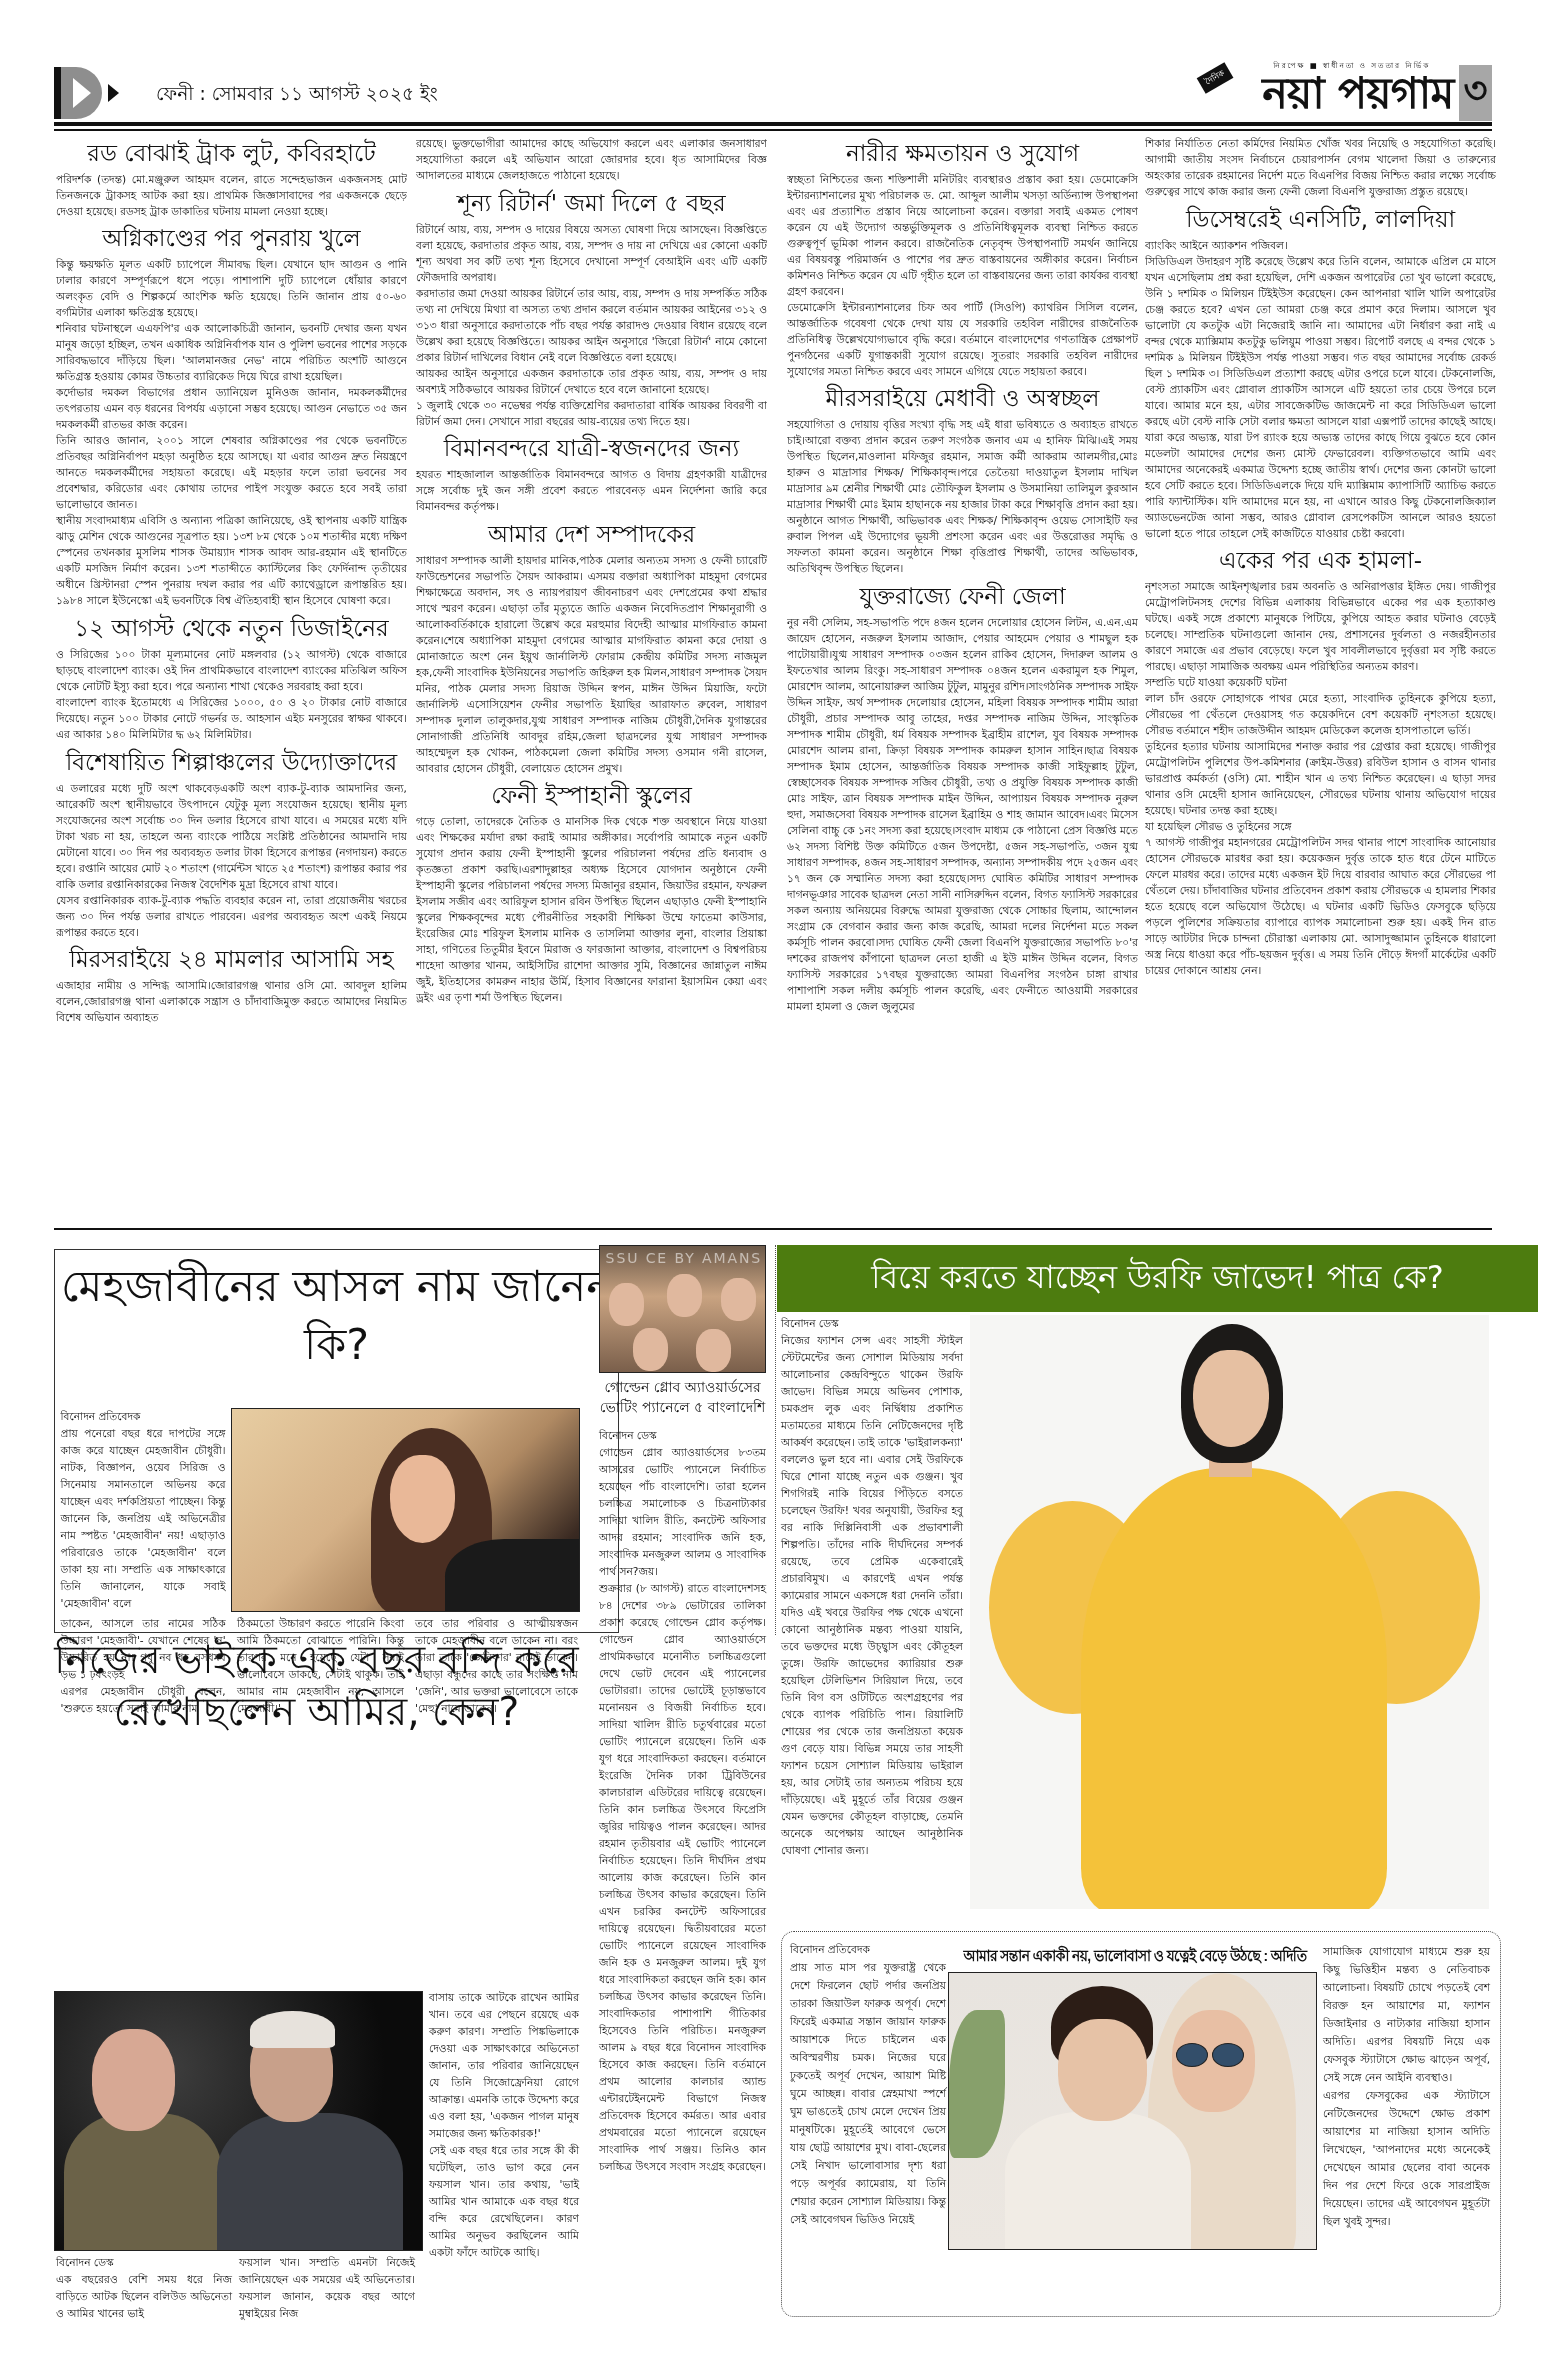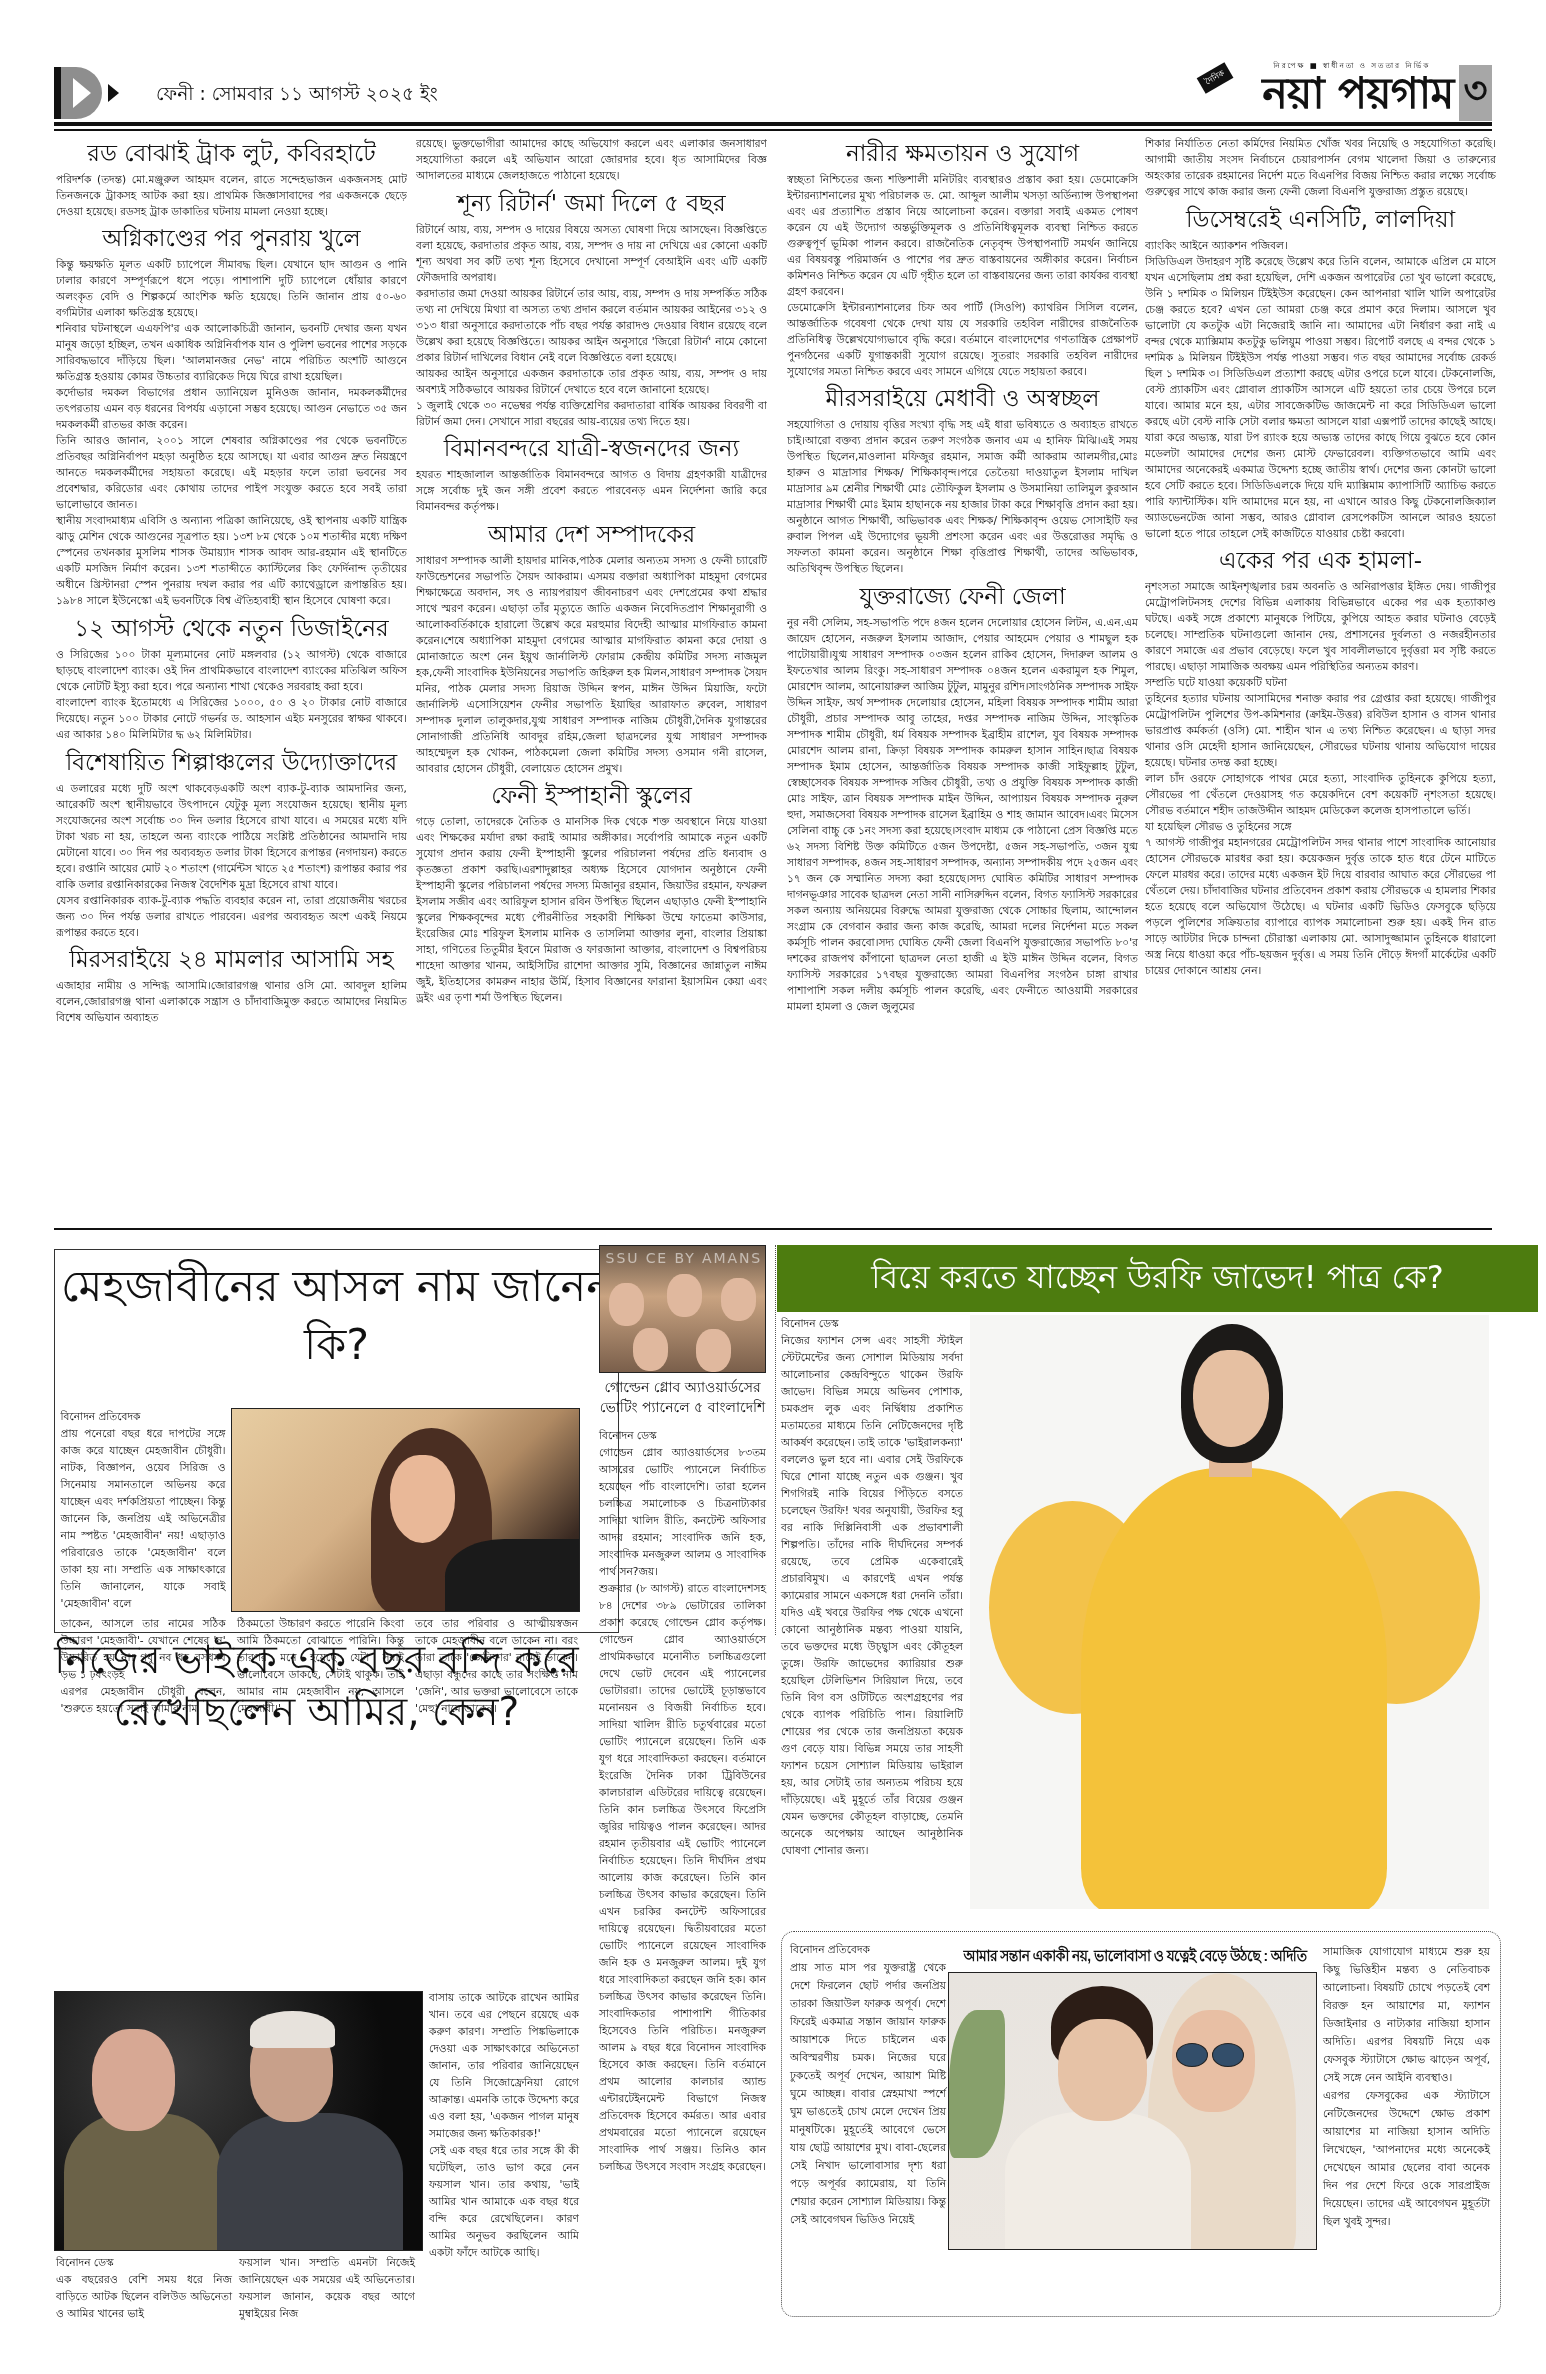--- a/index.html
+++ b/index.html
@@ -213,22 +213,22 @@
         <div class="bd">
           <p>ব্যাংকিং আইনে অ্যাকশন পজিবল।</p>
           <p>সিডিডিএল উদাহরণ সৃষ্টি করেছে উল্লেখ করে তিনি বলেন, আমাকে এপ্রিল মে মাসে যখন এসেছিলাম প্রশ্ন করা হয়েছিল, দেশি একজন অপারেটর তো খুব ভালো করেছে, উনি ১ দশমিক ৩ মিলিয়ন টিইইউস করেছেন। কেন আপনারা খালি খালি অপারেটর চেঞ্জ করতে হবে? এখন তো আমরা চেঞ্জ করে প্রমাণ করে দিলাম। আসলে খুব ভালোটা যে কতটুক এটা নিজেরাই জানি না। আমাদের এটা নির্ধারণ করা নাই এ বন্দর থেকে ম্যাক্সিমাম কতটুকু ভলিয়ুম পাওয়া সম্ভব। রিপোর্ট বলছে এ বন্দর থেকে ১ দশমিক ৯ মিলিয়ন টিইইউস পর্যন্ত পাওয়া সম্ভব। গত বছর আমাদের সর্বোচ্চ রেকর্ড ছিল ১ দশমিক ৩। সিডিডিএল প্রত্যাশা করছে এটার ওপরে চলে যাবে। টেকনোলজি, বেস্ট প্র্যাকটিস এবং গ্লোবাল প্র্যাকটিস আসলে এটি হয়তো তার চেয়ে উপরে চলে যাবে। আমার মনে হয়, এটার সাবজেকটিভ জাজমেন্ট না করে সিডিডিএল ভালো করছে এটা বেস্ট নাকি সেটা বলার ক্ষমতা আসলে যারা এক্সপার্ট তাদের কাছেই আছে। যারা করে অভ্যস্ত, যারা টপ র‍্যাংক হয়ে অভ্যস্ত তাদের কাছে গিয়ে বুঝতে হবে কোন মডেলটা আমাদের দেশের জন্য মোস্ট ফেভারেবল। ব্যক্তিগতভাবে আমি এবং আমাদের অনেকেরই একমাত্র উদ্দেশ্য হচ্ছে জাতীয় স্বার্থ। দেশের জন্য কোনটা ভালো হবে সেটি করতে হবে। সিডিডিএলকে দিয়ে যদি ম্যাক্সিমাম ক্যাপাসিটি অ্যাচিভ করতে পারি ফ্যান্টাস্টিক। যদি আমাদের মনে হয়, না এখানে আরও কিছু টেকনোলজিক্যাল অ্যাডভেনটেজ আনা সম্ভব, আরও গ্লোবাল রেসপেকটিস আনলে আরও হয়তো ভালো হতে পারে তাহলে সেই কাজটিতে যাওয়ার চেষ্টা করবো।</p>
         </div>
       </div>
       <div>
         <div class="hl">একের পর এক হামলা-</div>
         <div class="bd">
           <p>নৃশংসতা সমাজে আইনশৃঙ্খলার চরম অবনতি ও অনিরাপত্তার ইঙ্গিত দেয়। গাজীপুর মেট্রোপলিটনসহ দেশের বিভিন্ন এলাকায় বিভিন্নভাবে একের পর এক হত্যাকাণ্ড ঘটছে। একই সঙ্গে প্রকাশ্যে মানুষকে পিটিয়ে, কুপিয়ে আহত করার ঘটনাও বেড়েই চলেছে। সাম্প্রতিক ঘটনাগুলো জানান দেয়, প্রশাসনের দুর্বলতা ও নজরহীনতার কারণে সমাজে এর প্রভাব বেড়েছে। ফলে খুব সাবলীলভাবে দুর্বৃত্তরা মব সৃষ্টি করতে পারছে। এছাড়া সামাজিক অবক্ষয় এমন পরিস্থিতির অন্যতম কারণ।</p>
           <p>সম্প্রতি ঘটে যাওয়া কয়েকটি ঘটনা</p>
+          <p>লাল চাঁদ ওরফে সোহাগকে পাথর মেরে হত্যা, সাংবাদিক তুহিনকে কুপিয়ে হত্যা, সৌরভের পা থেঁতলে দেওয়াসহ গত কয়েকদিনে বেশ কয়েকটি নৃশংসতা হয়েছে। সৌরভ বর্তমানে শহীদ তাজউদ্দীন আহমদ মেডিকেল কলেজ হাসপাতালে ভর্তি।</p>
           <p>তুহিনের হত্যার ঘটনায় আসামিদের শনাক্ত করার পর গ্রেপ্তার করা হয়েছে। গাজীপুর মেট্রোপলিটন পুলিশের উপ-কমিশনার (ক্রাইম-উত্তর) রবিউল হাসান ও বাসন থানার ভারপ্রাপ্ত কর্মকর্তা (ওসি) মো. শাহীন খান এ তথ্য নিশ্চিত করেছেন। এ ছাড়া সদর থানার ওসি মেহেদী হাসান জানিয়েছেন, সৌরভের ঘটনায় থানায় অভিযোগ দায়ের হয়েছে। ঘটনার তদন্ত করা হচ্ছে।</p>
-          <p>লাল চাঁদ ওরফে সোহাগকে পাথর মেরে হত্যা, সাংবাদিক তুহিনকে কুপিয়ে হত্যা, সৌরভের পা থেঁতলে দেওয়াসহ গত কয়েকদিনে বেশ কয়েকটি নৃশংসতা হয়েছে। সৌরভ বর্তমানে শহীদ তাজউদ্দীন আহমদ মেডিকেল কলেজ হাসপাতালে ভর্তি।</p>
           <p>যা হয়েছিল সৌরভ ও তুহিনের সঙ্গে</p>
           <p>৭ আগস্ট গাজীপুর মহানগরের মেট্রোপলিটন সদর থানার পাশে সাংবাদিক আনোয়ার হোসেন সৌরভকে মারধর করা হয়। কয়েকজন দুর্বৃত্ত তাকে হাত ধরে টেনে মাটিতে ফেলে মারধর করে। তাদের মধ্যে একজন ইট দিয়ে বারবার আঘাত করে সৌরভের পা থেঁতলে দেয়। চাঁদাবাজির ঘটনার প্রতিবেদন প্রকাশ করায় সৌরভকে এ হামলার শিকার হতে হয়েছে বলে অভিযোগ উঠেছে। এ ঘটনার একটি ভিডিও ফেসবুকে ছড়িয়ে পড়লে পুলিশের সক্রিয়তার ব্যাপারে ব্যাপক সমালোচনা শুরু হয়। একই দিন রাত সাড়ে আটটার দিকে চান্দনা চৌরাস্তা এলাকায় মো. আসাদুজ্জামান তুহিনকে ধারালো অস্ত্র নিয়ে ধাওয়া করে পাঁচ-ছয়জন দুর্বৃত্ত। এ সময় তিনি দৌড়ে ঈদগাঁ মার্কেটের একটি চায়ের দোকানে আশ্রয় নেন।</p>
         </div>
       </div>
     </div>
   </div>
 <div class="col-bottom-rule"></div>
 
 <div class="box-mehz2">
   <div class="mehz-title">মেহজাবীনের আসল নাম জানেন কি?</div>

